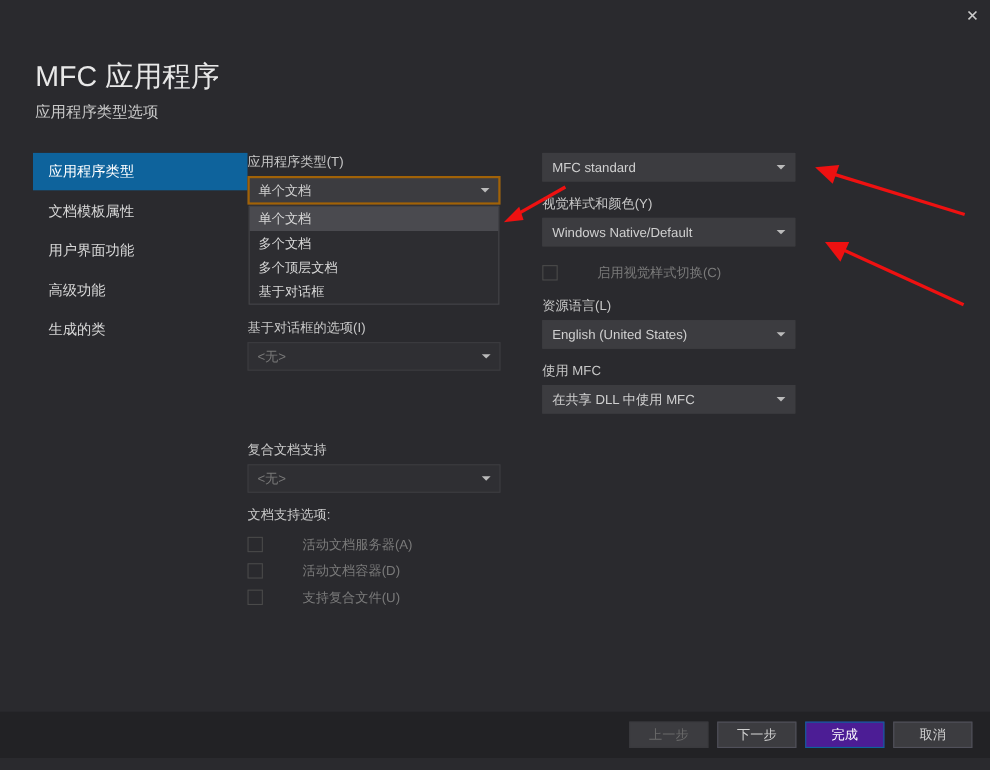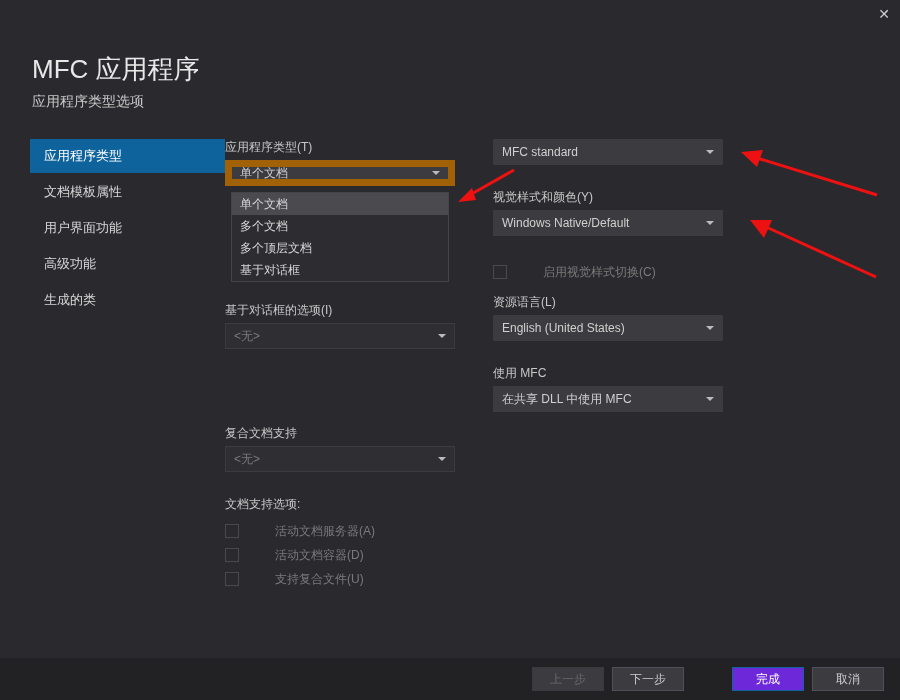--- a/index.html
+++ b/index.html
@@ -52,39 +52,39 @@
 .sidebar-item.active {
   background: #0e639c;
   color: #fff;
 }
 .main {
   flex: 1;
   display: flex;
   gap: 38px;
 }
 .col { width: 230px; }
-.field { margin-bottom: 24px; }
+.field { margin-bottom: 12px; }
 .field-label {
   font-size: 12px;
   color: #c8c8c8;
   margin-bottom: 4px;
   display: block;
 }
 .combo {
   height: 26px;
   background: #3c3c40;
   border: 1px solid #3c3c40;
   display: flex;
   align-items: center;
   padding: 0 8px;
   position: relative;
   cursor: default;
 }
 .combo.active {
-  border: 7px solid #a16207;
+  border: 2px solid #a16207;
   align-items: center;
 }
 .combo.disabled {
   background: #2f2f33;
   color: #7a7a7a;
 }
 .combo-text { flex: 1; font-size: 12px; }
 .combo-caret {
   width: 0; height: 0;
   border-left: 4px solid transparent;
@@ -125,45 +125,44 @@
   margin-right: 8px;
 }
 .check-row.disabled .checkbox { border-color: #4a4a4a; }
 .section-label {
   font-size: 12px;
   color: #c8c8c8;
   margin: 8px 0 6px 0;
 }
 .footer {
   position: absolute;
-  bottom: 0; left: 0; right: 0;
+  bottom: 11px; left: 0; right: 0;
   height: 42px;
   background: #222225;
   display: flex;
   justify-content: flex-end;
   align-items: center;
   padding-right: 16px;
   gap: 8px;
 }
 .btn {
   min-width: 72px;
   height: 24px;
   line-height: 22px;
   text-align: center;
   background: #3c3c40;
   border: 1px solid #50505a;
   color: #d0d0d0;
   font-size: 12px;
   cursor: default;
 }
 .btn.primary {
-  background: #6d28d9;
+  background: #4c1d95;
   border-color: #0e639c;
   color: #fff;
-  margin-left: 40px;
 }
 .btn.disabled {
   color: #6a6a6a;
   border-color: #3a3a3e;
 }
 .arrow {
   position: absolute;
   pointer-events: none;
   z-index: 50;
 }

